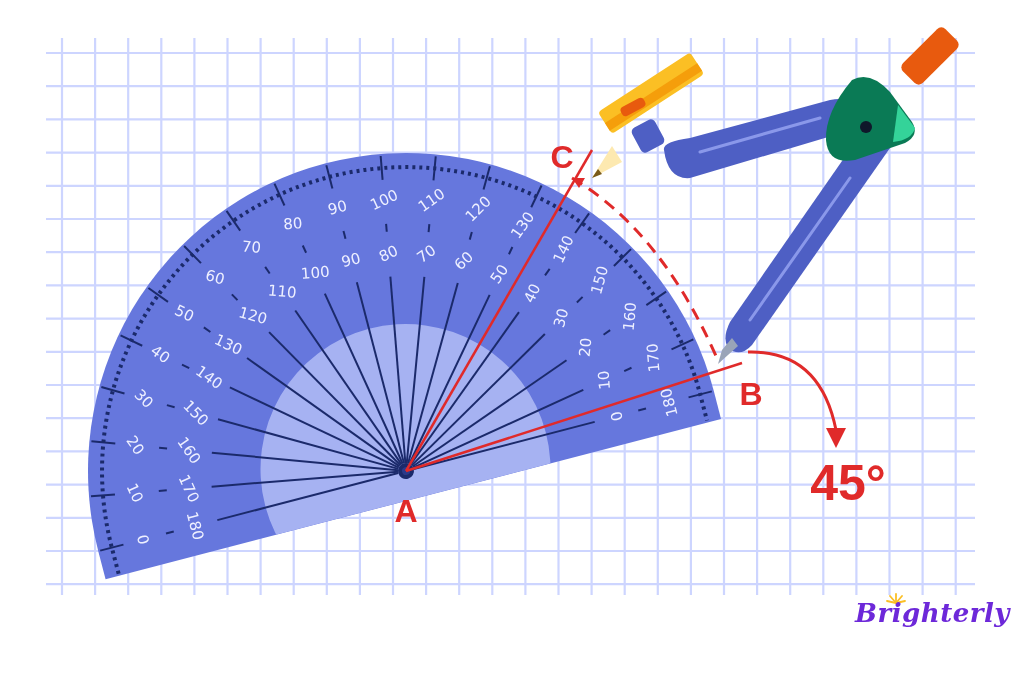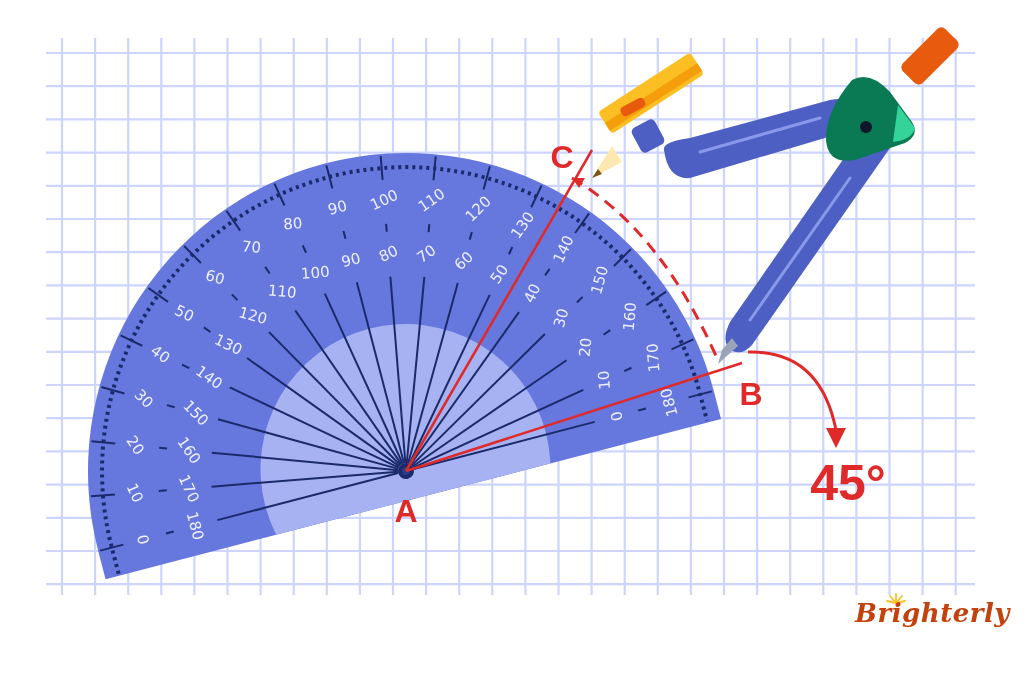--- a/index.html
+++ b/index.html
@@ -1,20 +1,20 @@
 <!DOCTYPE html>
 <html><head>
 <meta charset="utf-8">
 <style>
   html, body { margin:0; padding:0; background:#ffffff; }
   body { width:1024px; height:683px; overflow:hidden; position:relative; font-family:"DejaVu Sans", sans-serif; }
   #stage { position:absolute; left:0; top:0; width:1024px; height:683px; }
   .lbl { font-family:"Liberation Sans", sans-serif; font-weight:700; fill:#e02a2a; }
   .scale { font-family:"DejaVu Sans", sans-serif; fill:#eef0ff; font-size:15px; }
-  .brand { position:absolute; left:855px; top:598px; font-family:"DejaVu Serif", serif; font-style:italic; font-weight:700; font-size:26px; color:#c2410c; letter-spacing:0.5px; }
+  .brand { position:absolute; left:855px; top:598px; font-family:"DejaVu Serif", serif; font-style:italic; font-weight:700; font-size:26px; color:#6d28d9; letter-spacing:0.5px; }
   .brand-sun { position:absolute; left:886px; top:592px; width:20px; height:12px; }
 </style>
 </head>
 <body>
 
 <svg id="stage" width="1024" height="683" viewBox="0 0 1024 683" xmlns="http://www.w3.org/2000/svg">
   <g id="grid">
       <line x1="62" y1="38" x2="62" y2="595" stroke="#cdd5ff" stroke-width="2.2"></line>
       <line x1="95.1" y1="38" x2="95.1" y2="595" stroke="#cdd5ff" stroke-width="2.2"></line>
       <line x1="128.2" y1="38" x2="128.2" y2="595" stroke="#cdd5ff" stroke-width="2.2"></line>

